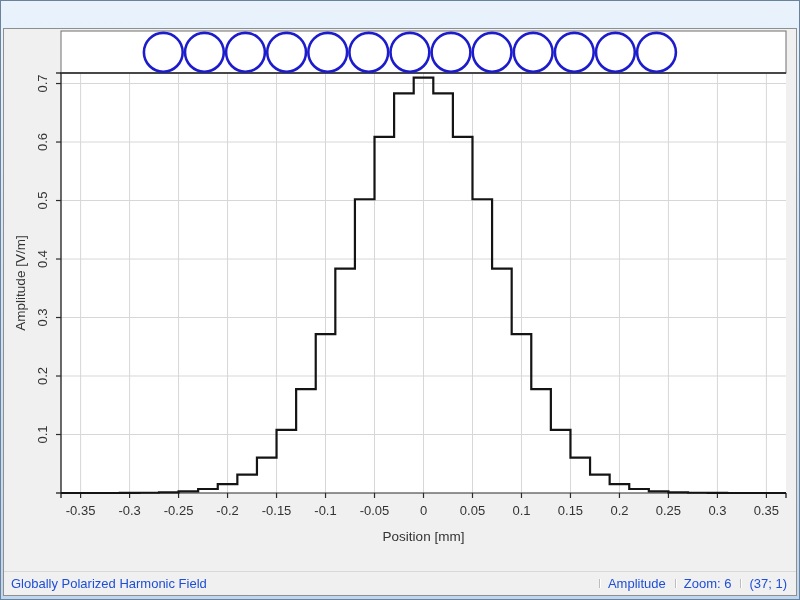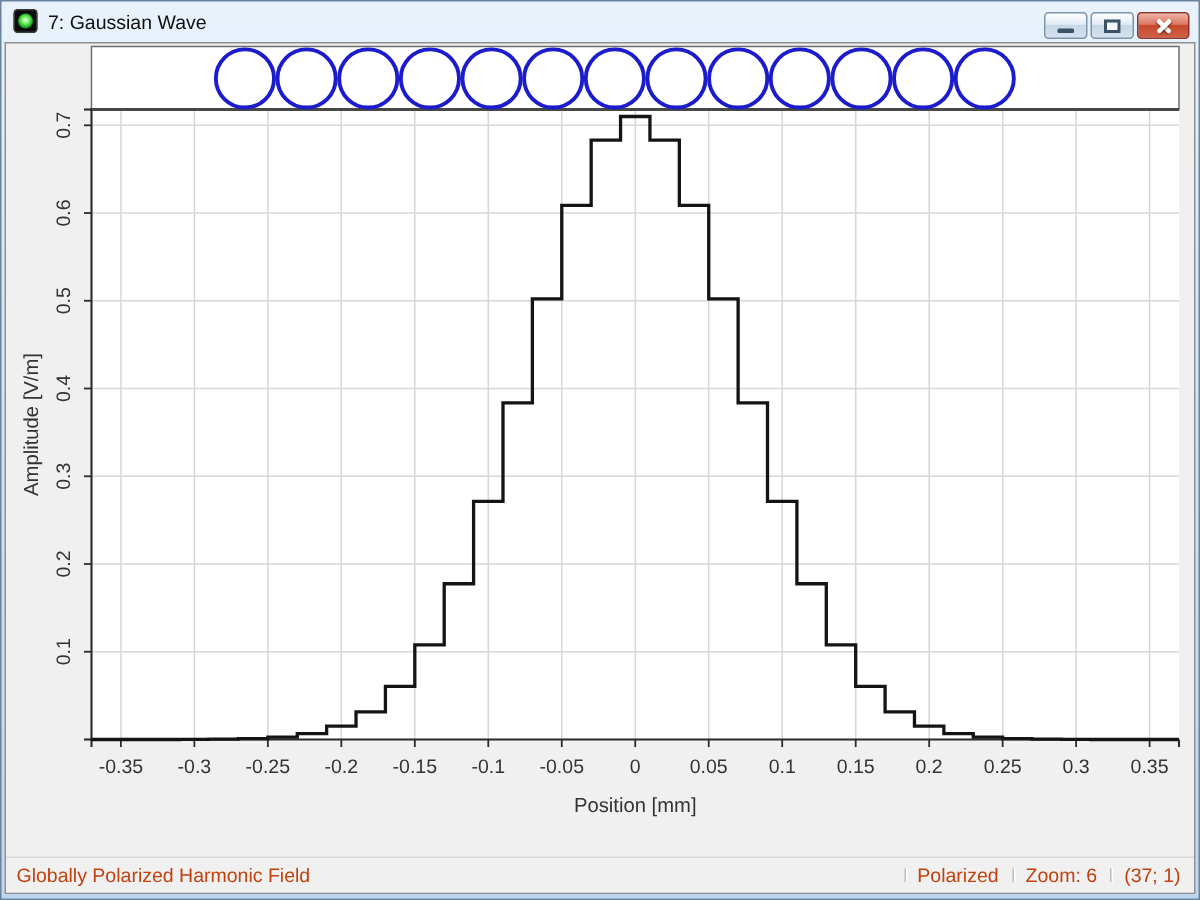--- a/index.html
+++ b/index.html
@@ -27,49 +27,31 @@
   .glyph-close{position:relative;width:16px;height:16px;}
   .glyph-close i{position:absolute;left:2px;top:6.6px;width:12px;height:2.6px;background:#ffffff;border-radius:1.2px;
     box-shadow:0 1px 1px rgba(90,20,10,.55);}
   .glyph-close i:nth-child(1){transform:rotate(45deg);}
   .glyph-close i:nth-child(2){transform:rotate(-45deg);}
   .client{position:absolute;left:3px;top:28px;width:794px;height:568px;background:#f0f0f0;
     border:1px solid #8f8f8f;box-sizing:border-box;}
   #chart-svg{position:absolute;left:0;top:0;}
   #chart-svg text{font-family:"Liberation Sans",sans-serif;}
   .statusbar{position:absolute;left:4px;right:4px;bottom:5px;height:23px;background:#f0f0f0;
-    border-top:1px solid #d9d9d9;display:flex;align-items:center;font-size:13px;color:#c2410c;}
+    border-top:1px solid #d9d9d9;display:flex;align-items:center;font-size:13px;color:#1d4ed8;}
   .status-left{flex:1;padding-left:7px;white-space:nowrap;}
   .status-cell{position:relative;padding:0 9px;white-space:nowrap;}
   .status-cell::before{content:"";position:absolute;left:0;top:3px;bottom:3px;width:1px;
     background:#bdbdbd;box-shadow:1px 0 0 #ffffff;}
 </style>
 </head>
 <body>
 
 <div class="window">
 
-  <div class="titlebar">
-    <div class="win-icon"></div>
-    <div class="title-text">7: Gaussian Wave</div>
-    <div class="win-buttons">
-      <div class="wbtn min">
-        <div class="glyph-min"></div>
-      </div>
-      <div class="wbtn res">
-        <div class="glyph-res"></div>
-      </div>
-      <div class="wbtn close">
-        <div class="glyph-close">
-            <i></i>
-            <i></i>
-          </div>
-      </div>
-    </div>
-  </div>
 
   <div class="client"></div>
 
   <svg id="chart-svg" width="800" height="600" viewBox="0 0 800 600">
       <rect x="61" y="73" width="725" height="420" fill="#ffffff"></rect>
       <line x1="80.59459459459461" y1="73" x2="80.59459459459461" y2="493" stroke="#d7d7d7" stroke-width="1"></line>
       <line x1="129.5810810810811" y1="73" x2="129.5810810810811" y2="493" stroke="#d7d7d7" stroke-width="1"></line>
       <line x1="178.56756756756758" y1="73" x2="178.56756756756758" y2="493" stroke="#d7d7d7" stroke-width="1"></line>
       <line x1="227.55405405405403" y1="73" x2="227.55405405405403" y2="493" stroke="#d7d7d7" stroke-width="1"></line>
       <line x1="276.5405405405405" y1="73" x2="276.5405405405405" y2="493" stroke="#d7d7d7" stroke-width="1"></line>
@@ -155,18 +137,18 @@
       <text x="47" y="83.52924791086355" text-anchor="middle" font-size="13" fill="#333333" transform="rotate(-90 47 83.52924791086355)">0.7</text>
       <line x1="56" y1="73" x2="61" y2="73" stroke="#2b2b2b" stroke-width="1.4"></line>
       <line x1="56" y1="493" x2="61" y2="493" stroke="#2b2b2b" stroke-width="1.4"></line>
       <path d="M 61 493 L 80.59459459459461 493 L 80.59459459459461 493 L 100.18918918918916 493 L 100.18918918918916 493 L 119.78378378378379 493 L 119.78378378378379 492.94150417827296 L 139.3783783783784 492.94150417827296 L 139.3783783783784 492.7660167130919 L 158.97297297297297 492.7660167130919 L 158.97297297297297 492.3565459610028 L 178.56756756756758 492.3565459610028 L 178.56756756756758 491.36211699164346 L 198.16216216216216 491.36211699164346 L 198.16216216216216 489.02228412256267 L 217.75675675675677 489.02228412256267 L 217.75675675675677 484.10863509749305 L 237.35135135135135 484.10863509749305 L 237.35135135135135 474.5738161559889 L 256.94594594594594 474.5738161559889 L 256.94594594594594 457.6100278551532 L 276.5405405405405 457.6100278551532 L 276.5405405405405 429.94150417827296 L 296.13513513513516 429.94150417827296 L 296.13513513513516 389.16991643454037 L 315.72972972972974 389.16991643454037 L 315.72972972972974 334.183844011142 L 335.3243243243243 334.183844011142 L 335.3243243243243 268.6100278551532 L 354.9189189189189 268.6100278551532 L 354.9189189189189 199.23398328690803 L 374.51351351351354 199.23398328690803 L 374.51351351351354 136.8774373259053 L 394.10810810810807 136.8774373259053 L 394.10810810810807 93.35654596100272 L 413.7027027027027 93.35654596100272 L 413.7027027027027 77.67966573816159 L 433.2972972972973 77.67966573816159 L 433.2972972972973 93.35654596100272 L 452.89189189189193 93.35654596100272 L 452.89189189189193 136.8774373259053 L 472.48648648648646 136.8774373259053 L 472.48648648648646 199.23398328690803 L 492.0810810810811 199.23398328690803 L 492.0810810810811 268.6100278551532 L 511.6756756756757 268.6100278551532 L 511.6756756756757 334.183844011142 L 531.2702702702703 334.183844011142 L 531.2702702702703 389.16991643454037 L 550.8648648648648 389.16991643454037 L 550.8648648648648 429.94150417827296 L 570.4594594594595 429.94150417827296 L 570.4594594594595 457.6100278551532 L 590.0540540540542 457.6100278551532 L 590.0540540540542 474.5738161559889 L 609.6486486486486 474.5738161559889 L 609.6486486486486 484.10863509749305 L 629.2432432432433 484.10863509749305 L 629.2432432432433 489.02228412256267 L 648.8378378378378 489.02228412256267 L 648.8378378378378 491.36211699164346 L 668.4324324324324 491.36211699164346 L 668.4324324324324 492.3565459610028 L 688.0270270270271 492.3565459610028 L 688.0270270270271 492.7660167130919 L 707.6216216216217 492.7660167130919 L 707.6216216216217 492.94150417827296 L 727.2162162162161 492.94150417827296 L 727.2162162162161 493 L 746.8108108108108 493 L 746.8108108108108 493 L 766.4054054054054 493 L 766.4054054054054 493 L 786 493" fill="none" stroke="#141414" stroke-width="2.2" stroke-linejoin="miter"></path>
       <text x="423.5" y="541" text-anchor="middle" font-size="13.5" fill="#333333">Position [mm]</text>
       <text x="25" y="283" text-anchor="middle" font-size="13.5" fill="#333333" transform="rotate(-90 25 283)">Amplitude [V/m]</text>
     </svg>
 
   <div class="statusbar">
     <div class="status-left">Globally Polarized Harmonic Field</div>
-    <div class="status-cell">Polarized</div>
+    <div class="status-cell">Amplitude</div>
     <div class="status-cell">Zoom: 6</div>
     <div class="status-cell">(37; 1)</div>
   </div>
 
 </div>
 
 </body></html>

